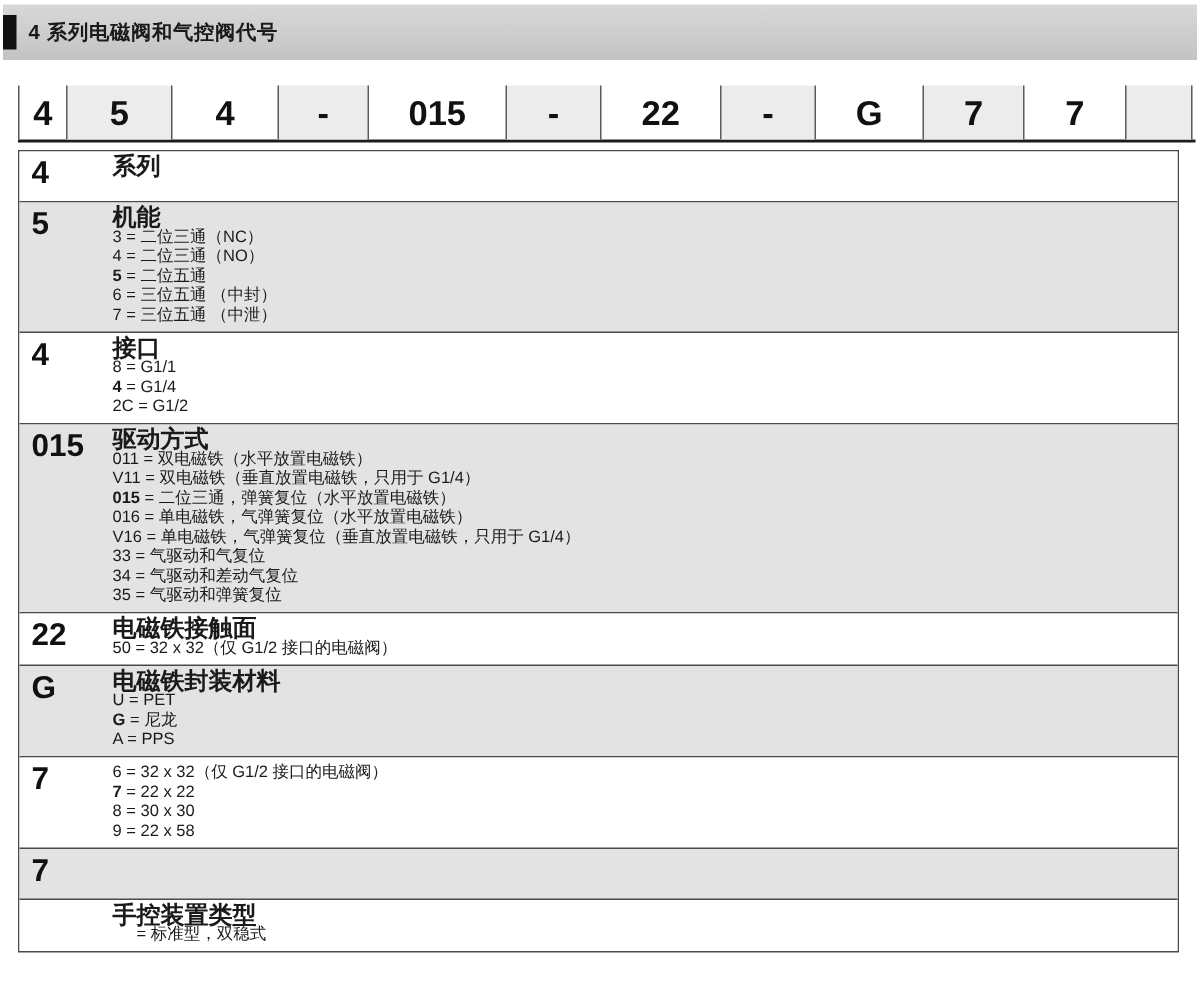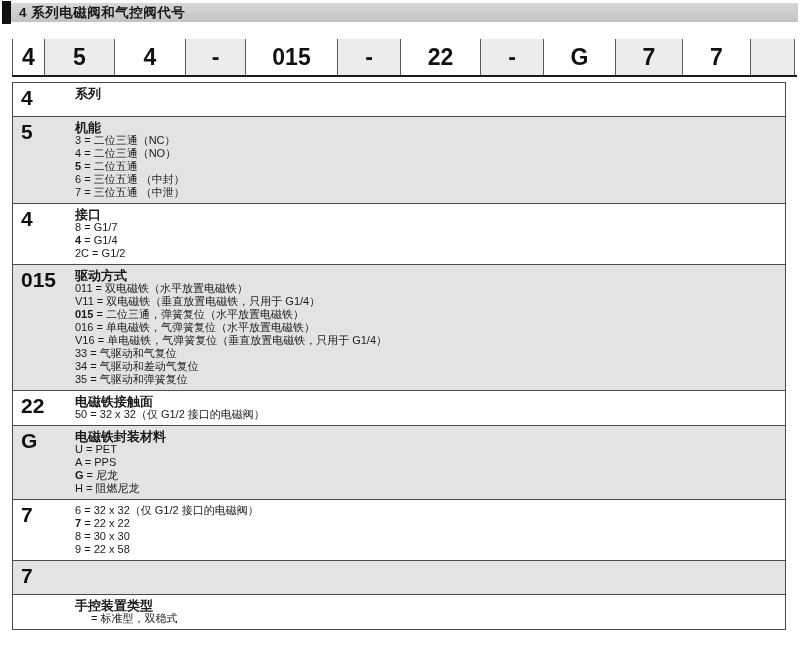--- a/index.html
+++ b/index.html
@@ -2,21 +2,21 @@
 <html><head>
 <meta charset="utf-8">
 <style>
   html, body { margin:0; padding:0; }
   body {
     width:800px; height:666px; overflow:hidden;
     background:#ffffff; color:#1a1a1a;
     font-family:"Liberation Sans","DejaVu Sans",sans-serif;
   }
   .hdr {
-    margin:3px 2px 0 2px; height:19px;
+    margin:3px 2px 0 2px; height:37px;
     background:linear-gradient(#d8d8d8,#c3c3c3);
     display:flex; align-items:center;
   }
   .hdr-block { width:9px; height:23px; background:#111; flex-shrink:0; }
   .hdr-title { font-weight:bold; font-size:13.5px; padding-left:8px; letter-spacing:0.5px; }
 
   .code-row {
     display:flex; margin:17px 0 0 12px; width:785px; height:38px;
     border-bottom:2px solid #1c1c1c; box-sizing:border-box;
   }
@@ -33,21 +33,21 @@
     border:1px solid #4a4a4a; box-sizing:border-box;
   }
   .sec { display:flex; border-bottom:1px solid #4a4a4a; min-height:33px; background:#fff; }
   .sec:last-child { border-bottom:none; }
   .sec.alt { background:#e3e3e3; }
   .sec-code {
     width:62px; flex-shrink:0; box-sizing:border-box;
     padding:3px 0 0 8px; font-size:21px; font-weight:bold; color:#111;
   }
   .sec-body { flex:1; padding:4px 8px 4px 0; }
-  .sec-title { font-weight:bold; font-size:13px; line-height:13px; }
+  .sec-title { font-weight:bold; font-size:16px; line-height:13px; }
   .opt, .note { font-size:11px; line-height:13px; }
   .ov.b { font-weight:bold; }
   .ov.empty { display:inline-block; width:13px; }
 </style>
 </head>
 <body>
 
 <div class="page">
   <div class="hdr">
     <div class="hdr-block"></div>
@@ -84,21 +84,21 @@
           <div class="opt"><span class="ov">4</span> = <span>二位三通（NO）</span></div>
           <div class="opt"><span class="ov b">5</span> = <span>二位五通</span></div>
           <div class="opt"><span class="ov">6</span> = <span>三位五通 （中封）</span></div>
           <div class="opt"><span class="ov">7</span> = <span>三位五通 （中泄）</span></div>
         </div>
       </div>
       <div class="sec">
         <div class="sec-code">4</div>
         <div class="sec-body">
           <div class="sec-title">接口</div>
-          <div class="opt"><span class="ov">8</span> = <span>G1/7</span></div>
+          <div class="opt"><span class="ov">8</span> = <span>G1/1</span></div>
           <div class="opt"><span class="ov b">4</span> = <span>G1/4</span></div>
           <div class="opt"><span class="ov">2C</span> = <span>G1/2</span></div>
         </div>
       </div>
       <div class="sec alt">
         <div class="sec-code">015</div>
         <div class="sec-body">
           <div class="sec-title">驱动方式</div>
           <div class="opt"><span class="ov">011</span> = <span>双电磁铁（水平放置电磁铁）</span></div>
           <div class="opt"><span class="ov">V11</span> = <span>双电磁铁（垂直放置电磁铁，只用于 G1/4）</span></div>
@@ -115,23 +115,22 @@
         <div class="sec-body">
           <div class="sec-title">电磁铁接触面</div>
           <div class="opt"><span class="ov">50</span> = <span>32 x 32（仅 G1/2 接口的电磁阀）</span></div>
         </div>
       </div>
       <div class="sec alt">
         <div class="sec-code">G</div>
         <div class="sec-body">
           <div class="sec-title">电磁铁封装材料</div>
           <div class="opt"><span class="ov">U</span> = <span>PET</span></div>
+          <div class="opt"><span class="ov b">G</span> = <span>尼龙</span></div>
           <div class="opt"><span class="ov">A</span> = <span>PPS</span></div>
-          <div class="opt"><span class="ov b">G</span> = <span>尼龙</span></div>
-          <div class="opt"><span class="ov">H</span> = <span>阻燃尼龙</span></div>
         </div>
       </div>
       <div class="sec">
         <div class="sec-code">7</div>
         <div class="sec-body">
           <div class="opt"><span class="ov">6</span> = <span>32 x 32（仅 G1/2 接口的电磁阀）</span></div>
           <div class="opt"><span class="ov b">7</span> = <span>22 x 22</span></div>
           <div class="opt"><span class="ov">8</span> = <span>30 x 30</span></div>
           <div class="opt"><span class="ov">9</span> = <span>22 x 58</span></div>
         </div>

